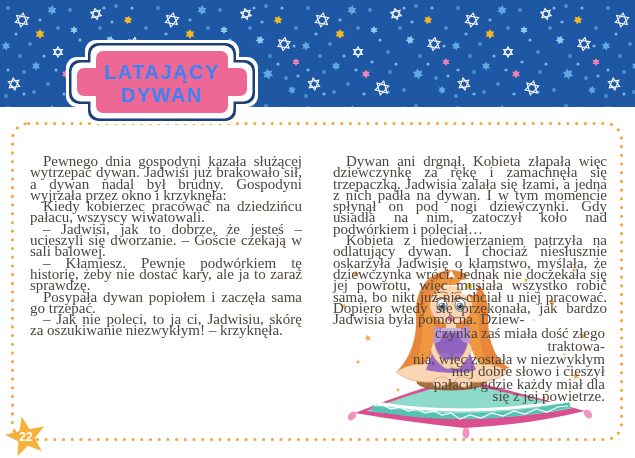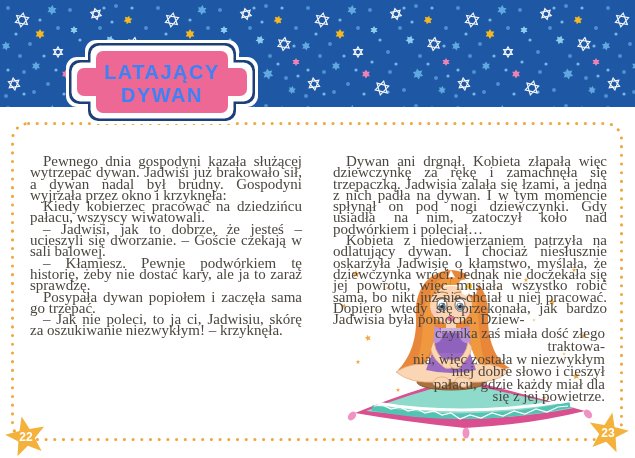--- a/index.html
+++ b/index.html
@@ -285,20 +285,14 @@
       </g>
     </svg>
   </div>
 
   <div class="corner-star star-left">
     <svg viewBox="-23 -23 46 46">
       <use href="#star5" transform="rotate(-12) scale(21)" fill="#f4b23c"></use>
     </svg>
     <div class="corner-num">22</div>
   </div>
-  <div class="corner-star star-right">
-    <svg viewBox="-23 -23 46 46">
-      <use href="#star5" transform="rotate(12) scale(21)" fill="#f4b23c"></use>
-    </svg>
-    <div class="corner-num">23</div>
-  </div>
 
 </div>
 
 </body></html>

